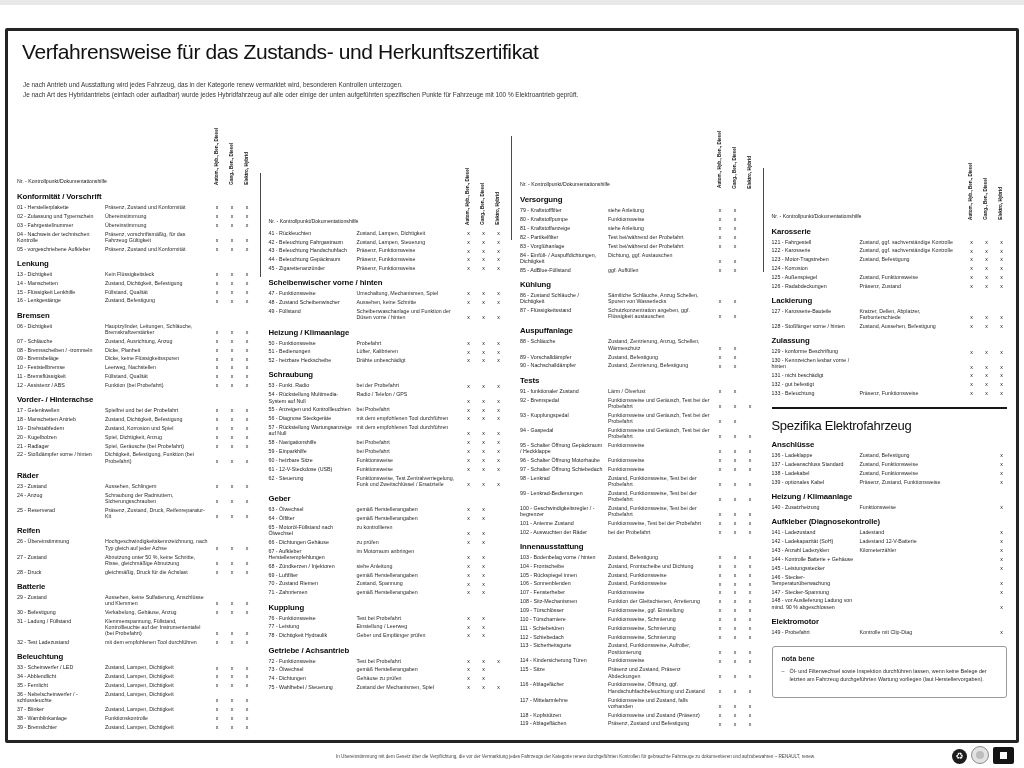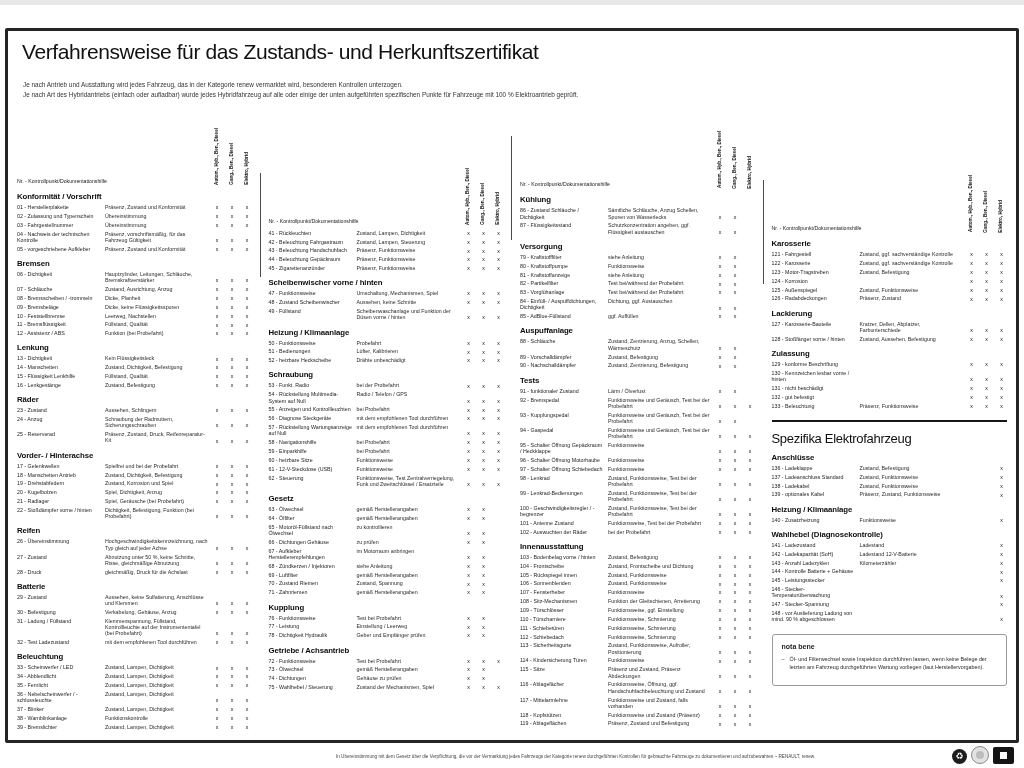--- a/index.html
+++ b/index.html
@@ -85,20 +85,51 @@
         </div>
         <div class="row">
           <div class="cell-label">05 - vorgeschriebene Aufkleber</div>
           <div class="cell-doc">Präsenz, Zustand und Konformität</div>
           <div class="cell-mark">x</div>
           <div class="cell-mark">x</div>
           <div class="cell-mark">x</div>
         </div>
       </div>
       <div class="section">
+        <div class="stitle">Lenkung</div>
+        <div class="row">
+          <div class="cell-label">13 - Dichtigkeit</div>
+          <div class="cell-doc">Kein Flüssigkeitsleck</div>
+          <div class="cell-mark">x</div>
+          <div class="cell-mark">x</div>
+          <div class="cell-mark">x</div>
+        </div>
+        <div class="row">
+          <div class="cell-label">14 - Manschetten</div>
+          <div class="cell-doc">Zustand, Dichtigkeit, Befestigung</div>
+          <div class="cell-mark">x</div>
+          <div class="cell-mark">x</div>
+          <div class="cell-mark">x</div>
+        </div>
+        <div class="row">
+          <div class="cell-label">15 - Flüssigkeit Lenkhilfe</div>
+          <div class="cell-doc">Füllstand, Qualität</div>
+          <div class="cell-mark">x</div>
+          <div class="cell-mark">x</div>
+          <div class="cell-mark">x</div>
+        </div>
+        <div class="row">
+          <div class="cell-label">16 - Lenkgestänge</div>
+          <div class="cell-doc">Zustand, Befestigung</div>
+          <div class="cell-mark">x</div>
+          <div class="cell-mark">x</div>
+          <div class="cell-mark">x</div>
+        </div>
+      </div>
+      <div class="section">
         <div class="stitle">Bremsen</div>
         <div class="row">
           <div class="cell-label">06 - Dichtigkeit</div>
           <div class="cell-doc">Hauptzylinder, Leitungen, Schläuche, Bremskraftverstärker</div>
           <div class="cell-mark">x</div>
           <div class="cell-mark">x</div>
           <div class="cell-mark">x</div>
         </div>
         <div class="row">
           <div class="cell-label">07 - Schläuche</div>
@@ -137,45 +168,59 @@
         </div>
         <div class="row">
           <div class="cell-label">12 - Assistenz / ABS</div>
           <div class="cell-doc">Funktion (bei Probefahrt)</div>
           <div class="cell-mark">x</div>
           <div class="cell-mark">x</div>
           <div class="cell-mark">x</div>
         </div>
       </div>
       <div class="section">
-        <div class="stitle">Lenkung</div>
-        <div class="row">
-          <div class="cell-label">13 - Dichtigkeit</div>
-          <div class="cell-doc">Kein Flüssigkeitsleck</div>
-          <div class="cell-mark">x</div>
-          <div class="cell-mark">x</div>
-          <div class="cell-mark">x</div>
-        </div>
-        <div class="row">
-          <div class="cell-label">14 - Manschetten</div>
+        <div class="stitle">Vorder- / Hinterachse</div>
+        <div class="row">
+          <div class="cell-label">17 - Gelenkwellen</div>
+          <div class="cell-doc">Spielfrei und bei der Probefahrt</div>
+          <div class="cell-mark">x</div>
+          <div class="cell-mark">x</div>
+          <div class="cell-mark">x</div>
+        </div>
+        <div class="row">
+          <div class="cell-label">18 - Manschetten Antrieb</div>
           <div class="cell-doc">Zustand, Dichtigkeit, Befestigung</div>
           <div class="cell-mark">x</div>
           <div class="cell-mark">x</div>
           <div class="cell-mark">x</div>
         </div>
         <div class="row">
-          <div class="cell-label">15 - Flüssigkeit Lenkhilfe</div>
-          <div class="cell-doc">Füllstand, Qualität</div>
-          <div class="cell-mark">x</div>
-          <div class="cell-mark">x</div>
-          <div class="cell-mark">x</div>
-        </div>
-        <div class="row">
-          <div class="cell-label">16 - Lenkgestänge</div>
-          <div class="cell-doc">Zustand, Befestigung</div>
+          <div class="cell-label">19 - Drehstabfedern</div>
+          <div class="cell-doc">Zustand, Korrosion und Spiel</div>
+          <div class="cell-mark">x</div>
+          <div class="cell-mark">x</div>
+          <div class="cell-mark">x</div>
+        </div>
+        <div class="row">
+          <div class="cell-label">20 - Kugelbolzen</div>
+          <div class="cell-doc">Spiel, Dichtigkeit, Anzug</div>
+          <div class="cell-mark">x</div>
+          <div class="cell-mark">x</div>
+          <div class="cell-mark">x</div>
+        </div>
+        <div class="row">
+          <div class="cell-label">21 - Radlager</div>
+          <div class="cell-doc">Spiel, Geräusche (bei Probefahrt)</div>
+          <div class="cell-mark">x</div>
+          <div class="cell-mark">x</div>
+          <div class="cell-mark">x</div>
+        </div>
+        <div class="row">
+          <div class="cell-label">22 - Stoßdämpfer vorne / hinten</div>
+          <div class="cell-doc">Dichtigkeit, Befestigung, Funktion (bei Probefahrt)</div>
           <div class="cell-mark">x</div>
           <div class="cell-mark">x</div>
           <div class="cell-mark">x</div>
         </div>
       </div>
       <div class="section">
         <div class="stitle">Räder</div>
         <div class="row">
           <div class="cell-label">23 - Zustand</div>
           <div class="cell-doc">Aussehen, Schlingern</div>
@@ -186,65 +231,20 @@
         <div class="row">
           <div class="cell-label">24 - Anzug</div>
           <div class="cell-doc">Schraubung der Radmuttern, Sicherungsschrauben</div>
           <div class="cell-mark">x</div>
           <div class="cell-mark">x</div>
           <div class="cell-mark">x</div>
         </div>
         <div class="row">
           <div class="cell-label">25 - Reserverad</div>
           <div class="cell-doc">Präsenz, Zustand, Druck, Reifenreparatur-Kit</div>
-          <div class="cell-mark">x</div>
-          <div class="cell-mark">x</div>
-          <div class="cell-mark">x</div>
-        </div>
-      </div>
-      <div class="section">
-        <div class="stitle">Vorder- / Hinterachse</div>
-        <div class="row">
-          <div class="cell-label">17 - Gelenkwellen</div>
-          <div class="cell-doc">Spielfrei und bei der Probefahrt</div>
-          <div class="cell-mark">x</div>
-          <div class="cell-mark">x</div>
-          <div class="cell-mark">x</div>
-        </div>
-        <div class="row">
-          <div class="cell-label">18 - Manschetten Antrieb</div>
-          <div class="cell-doc">Zustand, Dichtigkeit, Befestigung</div>
-          <div class="cell-mark">x</div>
-          <div class="cell-mark">x</div>
-          <div class="cell-mark">x</div>
-        </div>
-        <div class="row">
-          <div class="cell-label">19 - Drehstabfedern</div>
-          <div class="cell-doc">Zustand, Korrosion und Spiel</div>
-          <div class="cell-mark">x</div>
-          <div class="cell-mark">x</div>
-          <div class="cell-mark">x</div>
-        </div>
-        <div class="row">
-          <div class="cell-label">20 - Kugelbolzen</div>
-          <div class="cell-doc">Spiel, Dichtigkeit, Anzug</div>
-          <div class="cell-mark">x</div>
-          <div class="cell-mark">x</div>
-          <div class="cell-mark">x</div>
-        </div>
-        <div class="row">
-          <div class="cell-label">21 - Radlager</div>
-          <div class="cell-doc">Spiel, Geräusche (bei Probefahrt)</div>
-          <div class="cell-mark">x</div>
-          <div class="cell-mark">x</div>
-          <div class="cell-mark">x</div>
-        </div>
-        <div class="row">
-          <div class="cell-label">22 - Stoßdämpfer vorne / hinten</div>
-          <div class="cell-doc">Dichtigkeit, Befestigung, Funktion (bei Probefahrt)</div>
           <div class="cell-mark">x</div>
           <div class="cell-mark">x</div>
           <div class="cell-mark">x</div>
         </div>
       </div>
       <div class="section">
         <div class="stitle">Reifen</div>
         <div class="row">
           <div class="cell-label">26 - Übereinstimmung</div>
           <div class="cell-doc">Hochgeschwindigkeitskennzeichnung, nach Typ gleich auf jeder Achse</div>
@@ -510,21 +510,21 @@
         </div>
         <div class="row">
           <div class="cell-label">62 - Steuerung</div>
           <div class="cell-doc">Funktionsweise, Test Zentralverriegelung, Funk und Zweitschlüssel / Ersatzteile</div>
           <div class="cell-mark">x</div>
           <div class="cell-mark">x</div>
           <div class="cell-mark">x</div>
         </div>
       </div>
       <div class="section">
-        <div class="stitle">Gesetz</div>
+        <div class="stitle">Geber</div>
         <div class="row">
           <div class="cell-label">63 - Ölwechsel</div>
           <div class="cell-doc">gemäß Herstellerangaben</div>
           <div class="cell-mark">x</div>
           <div class="cell-mark">x</div>
           <div class="cell-mark"></div>
         </div>
         <div class="row">
           <div class="cell-label">64 - Ölfilter</div>
           <div class="cell-doc">gemäß Herstellerangaben</div>
@@ -639,83 +639,83 @@
       </div>
     </div>
     <div class="col">
       <div class="colhead">
         <div class="colhead-label">Nr. - Kontrollpunkt/Dokumentationshilfe</div>
         <div class="rot">Autom., Hyb., Ben., Diesel</div>
         <div class="rot">Gang., Ben., Diesel</div>
         <div class="rot">Elektro, Hybrid</div>
       </div>
       <div class="section">
+        <div class="stitle">Versorgung</div>
+        <div class="row">
+          <div class="cell-label">79 - Kraftstofffilter</div>
+          <div class="cell-doc">siehe Anleitung</div>
+          <div class="cell-mark">x</div>
+          <div class="cell-mark">x</div>
+          <div class="cell-mark"></div>
+        </div>
+        <div class="row">
+          <div class="cell-label">80 - Kraftstoffpumpe</div>
+          <div class="cell-doc">Funktionsweise</div>
+          <div class="cell-mark">x</div>
+          <div class="cell-mark">x</div>
+          <div class="cell-mark"></div>
+        </div>
+        <div class="row">
+          <div class="cell-label">81 - Kraftstoffanzeige</div>
+          <div class="cell-doc">siehe Anleitung</div>
+          <div class="cell-mark">x</div>
+          <div class="cell-mark">x</div>
+          <div class="cell-mark"></div>
+        </div>
+        <div class="row">
+          <div class="cell-label">82 - Partikelfilter</div>
+          <div class="cell-doc">Test bei/während der Probefahrt</div>
+          <div class="cell-mark">x</div>
+          <div class="cell-mark">x</div>
+          <div class="cell-mark"></div>
+        </div>
+        <div class="row">
+          <div class="cell-label">83 - Vorglühanlage</div>
+          <div class="cell-doc">Test bei/während der Probefahrt</div>
+          <div class="cell-mark">x</div>
+          <div class="cell-mark">x</div>
+          <div class="cell-mark"></div>
+        </div>
+        <div class="row">
+          <div class="cell-label">84 - Einfüll- / Auspuffdichtungen, Dichtigkeit</div>
+          <div class="cell-doc">Dichtung, ggf. Austauschen</div>
+          <div class="cell-mark">x</div>
+          <div class="cell-mark">x</div>
+          <div class="cell-mark"></div>
+        </div>
+        <div class="row">
+          <div class="cell-label">85 - AdBlue-Füllstand</div>
+          <div class="cell-doc">ggf. Auffüllen</div>
+          <div class="cell-mark">x</div>
+          <div class="cell-mark">x</div>
+          <div class="cell-mark"></div>
+        </div>
+      </div>
+      <div class="section">
         <div class="stitle">Kühlung</div>
         <div class="row">
           <div class="cell-label">86 - Zustand Schläuche / Dichtigkeit</div>
           <div class="cell-doc">Sämtliche Schläuche, Anzug Schellen, Spuren von Wasserlecks</div>
           <div class="cell-mark">x</div>
           <div class="cell-mark">x</div>
           <div class="cell-mark"></div>
         </div>
         <div class="row">
           <div class="cell-label">87 - Flüssigkeitsstand</div>
           <div class="cell-doc">Schutzkonzentration angeben, ggf. Flüssigkeit austauschen</div>
-          <div class="cell-mark">x</div>
-          <div class="cell-mark">x</div>
-          <div class="cell-mark"></div>
-        </div>
-      </div>
-      <div class="section">
-        <div class="stitle">Versorgung</div>
-        <div class="row">
-          <div class="cell-label">79 - Kraftstofffilter</div>
-          <div class="cell-doc">siehe Anleitung</div>
-          <div class="cell-mark">x</div>
-          <div class="cell-mark">x</div>
-          <div class="cell-mark"></div>
-        </div>
-        <div class="row">
-          <div class="cell-label">80 - Kraftstoffpumpe</div>
-          <div class="cell-doc">Funktionsweise</div>
-          <div class="cell-mark">x</div>
-          <div class="cell-mark">x</div>
-          <div class="cell-mark"></div>
-        </div>
-        <div class="row">
-          <div class="cell-label">81 - Kraftstoffanzeige</div>
-          <div class="cell-doc">siehe Anleitung</div>
-          <div class="cell-mark">x</div>
-          <div class="cell-mark">x</div>
-          <div class="cell-mark"></div>
-        </div>
-        <div class="row">
-          <div class="cell-label">82 - Partikelfilter</div>
-          <div class="cell-doc">Test bei/während der Probefahrt</div>
-          <div class="cell-mark">x</div>
-          <div class="cell-mark">x</div>
-          <div class="cell-mark"></div>
-        </div>
-        <div class="row">
-          <div class="cell-label">83 - Vorglühanlage</div>
-          <div class="cell-doc">Test bei/während der Probefahrt</div>
-          <div class="cell-mark">x</div>
-          <div class="cell-mark">x</div>
-          <div class="cell-mark"></div>
-        </div>
-        <div class="row">
-          <div class="cell-label">84 - Einfüll- / Auspuffdichtungen, Dichtigkeit</div>
-          <div class="cell-doc">Dichtung, ggf. Austauschen</div>
-          <div class="cell-mark">x</div>
-          <div class="cell-mark">x</div>
-          <div class="cell-mark"></div>
-        </div>
-        <div class="row">
-          <div class="cell-label">85 - AdBlue-Füllstand</div>
-          <div class="cell-doc">ggf. Auffüllen</div>
           <div class="cell-mark">x</div>
           <div class="cell-mark">x</div>
           <div class="cell-mark"></div>
         </div>
       </div>
       <div class="section">
         <div class="stitle">Auspuffanlage</div>
         <div class="row">
           <div class="cell-label">88 - Schläuche</div>
           <div class="cell-doc">Zustand, Zentrierung, Anzug, Schellen, Wärmeschutz</div>
@@ -1092,21 +1092,21 @@
         <div class="stitle">Heizung / Klimaanlage</div>
         <div class="row">
           <div class="cell-label">140 - Zusatzheizung</div>
           <div class="cell-doc">Funktionsweise</div>
           <div class="cell-mark"></div>
           <div class="cell-mark"></div>
           <div class="cell-mark">x</div>
         </div>
       </div>
       <div class="section">
-        <div class="stitle">Wahlhebel (Diagnosekontrolle)</div>
+        <div class="stitle">Aufkleber (Diagnosekontrolle)</div>
         <div class="row">
           <div class="cell-label">141 - Ladezustand</div>
           <div class="cell-doc">Ladestand</div>
           <div class="cell-mark"></div>
           <div class="cell-mark"></div>
           <div class="cell-mark">x</div>
         </div>
         <div class="row">
           <div class="cell-label">142 - Ladekapazität (SoH)</div>
           <div class="cell-doc">Ladestand 12-V-Batterie</div>
@@ -1145,20 +1145,30 @@
         <div class="row">
           <div class="cell-label">147 - Stecker-Spannung</div>
           <div class="cell-doc"></div>
           <div class="cell-mark"></div>
           <div class="cell-mark"></div>
           <div class="cell-mark">x</div>
         </div>
         <div class="row">
           <div class="cell-label">148 - vor Auslieferung Ladung von mind. 90 % abgeschlossen</div>
           <div class="cell-doc"></div>
+          <div class="cell-mark"></div>
+          <div class="cell-mark"></div>
+          <div class="cell-mark">x</div>
+        </div>
+      </div>
+      <div class="section">
+        <div class="stitle">Elektromotor</div>
+        <div class="row">
+          <div class="cell-label">149 - Probefahrt</div>
+          <div class="cell-doc">Kontrolle mit Clip-Diag</div>
           <div class="cell-mark"></div>
           <div class="cell-mark"></div>
           <div class="cell-mark">x</div>
         </div>
       </div>
       <div class="notebox">
         <div class="notetitle">nota bene</div>
         <div class="notebullet">
           <span>–</span>
           <span>Öl- und Filterwechsel sowie Inspektion durchführen lassen, wenn keine Belege der letzten am Fahrzeug durchgeführten Wartung vorliegen (laut Herstellervorgaben).</span>

